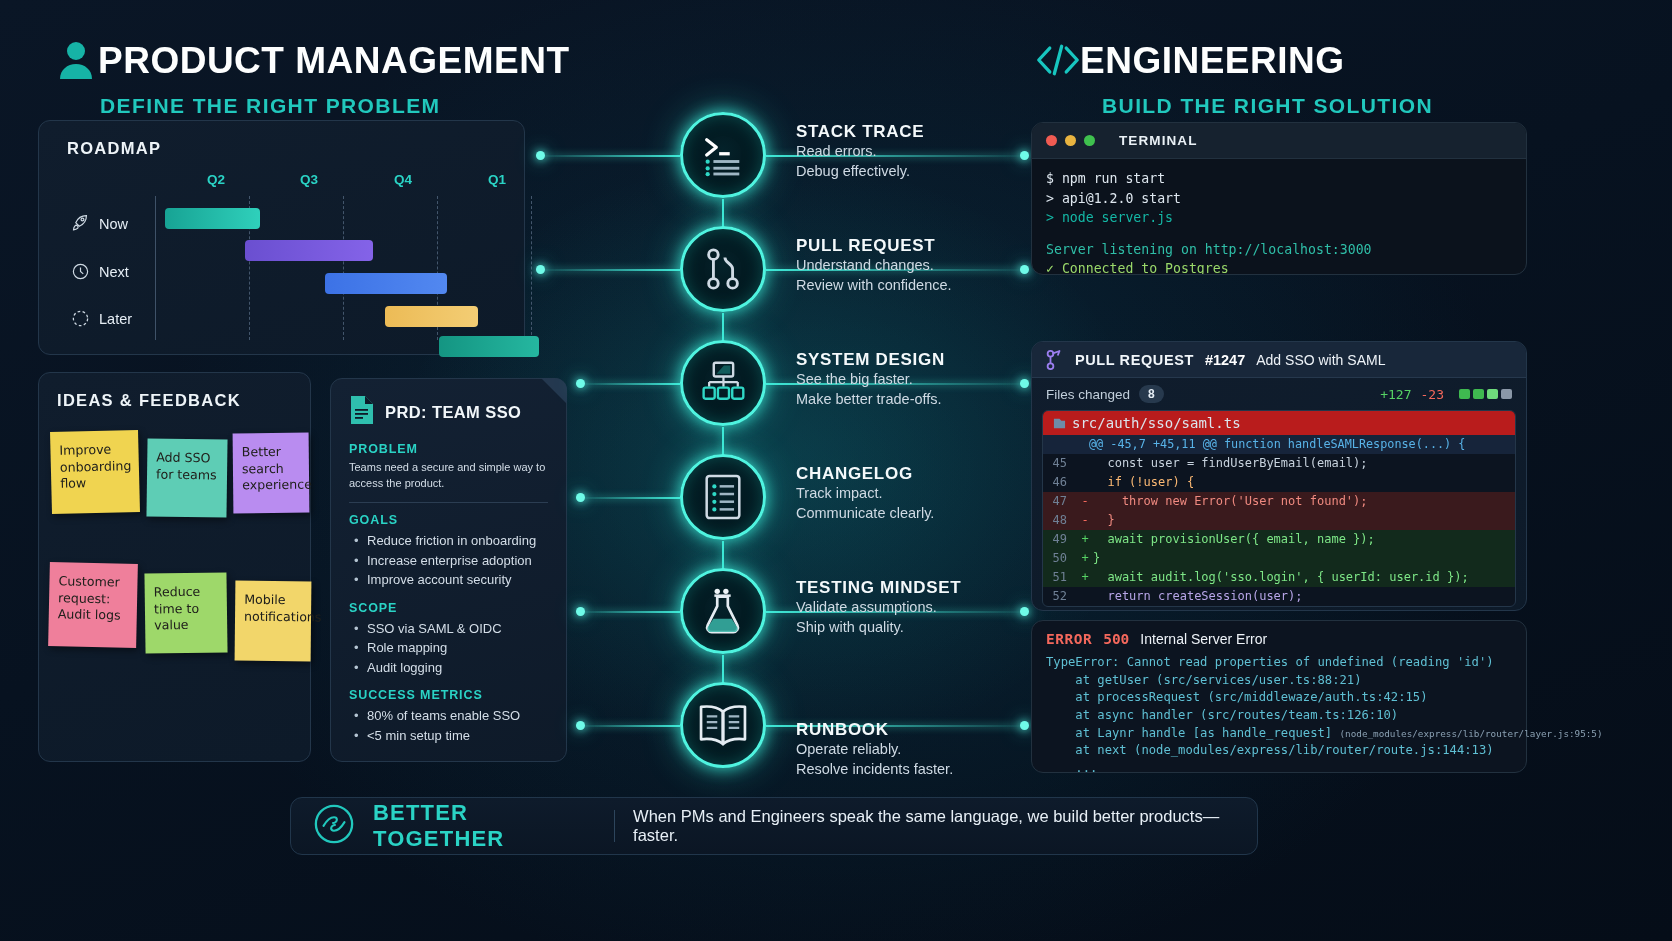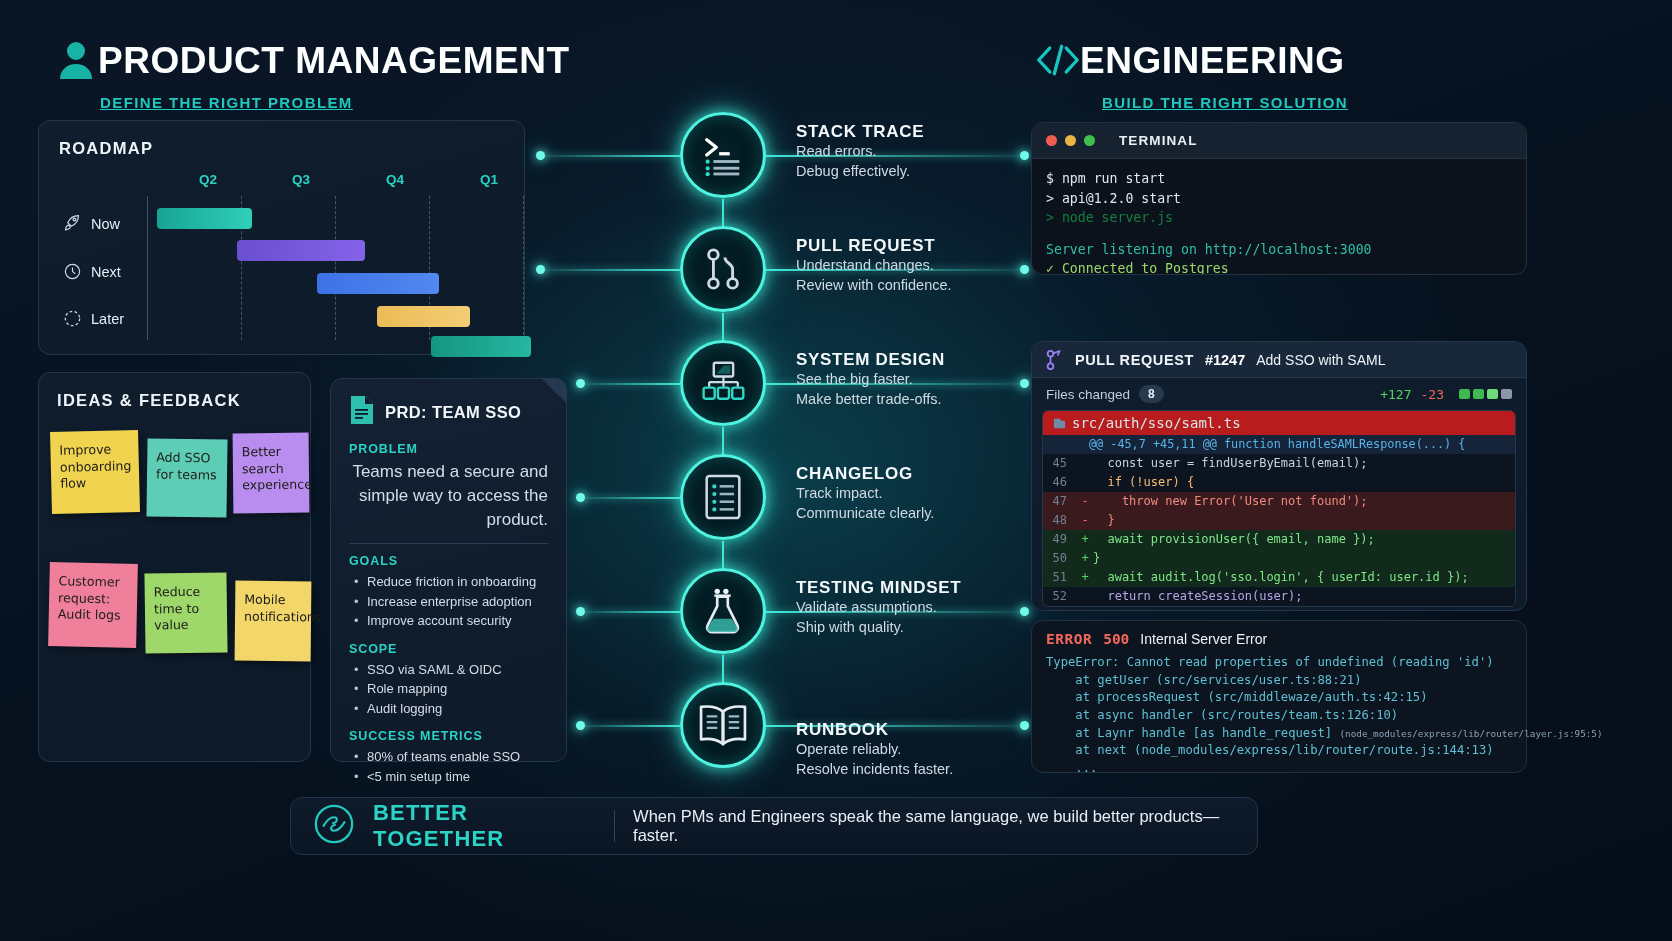--- a/index.html
+++ b/index.html
@@ -18,43 +18,43 @@
       linear-gradient(160deg, #0a1626 0%, #071220 45%, #050d18 100%);
   }
   
   .colhead { position: absolute; }
   .colhead .titlerow { display: flex; align-items: center; }
   .colhead h1 {
     font-size: 37px; font-weight: 700; color: #fdfefe;
     letter-spacing: 0.5px; line-height: 1;
   }
   .colhead .sub {
-    font-size: 15px; font-weight: 700; color: #21c8bd;
-    letter-spacing: 1.4px; margin-top: 12px; text-decoration: underline;
+    font-size: 21px; font-weight: 700; color: #21c8bd;
+    letter-spacing: 1.4px; margin-top: 12px;
   }
   #pm-head { left: 54px; top: 38px; }
   #pm-head .sub { margin-left: 46px; }
   #eng-head { left: 1036px; top: 38px; }
   #eng-head .sub { margin-left: 66px; }
   .hicon { width: 44px; height: 44px; display:flex; align-items:center; justify-content:center; }
 
   
   .panel {
     position: absolute;
     background: linear-gradient(165deg, #101d2d 0%, #0d1a29 100%);
     border: 1px solid #23364a;
     border-radius: 12px;
   }
   .panel-title {
     font-size: 16.5px; font-weight: 700; color: #eef4f8;
     letter-spacing: 1.3px;
   }
 
   
-  #roadmap { left: 38px; top: 120px; width: 487px; height: 235px; padding: 18px 20px; }
+  #roadmap { left: 38px; top: 120px; width: 487px; height: 235px; padding: 18px 28px; }
   #roadmap .panel-title { margin-bottom: 14px; }
   .rm-grid { position: relative; height: 168px; }
   .rm-qtr { position: absolute; top: 0; font-size: 13.5px; font-weight: 700; color: #2ad3c5; }
   .rm-axis { position: absolute; left: 88px; top: 24px; bottom: 0; width: 1px; background: #3f5268; }
   .rm-vline { position: absolute; top: 24px; bottom: 0; width: 0; border-left: 1px dashed #43566c; }
   .rm-rowlabel { position: absolute; display: flex; align-items: center; gap: 9px;
     font-size: 14.5px; color: #e6eef5; }
   .rm-bar { position: absolute; height: 21px; border-radius: 4px; }
 
   
@@ -63,21 +63,21 @@
   .sticky { position: absolute; font-family: "DejaVu Sans", sans-serif;
     font-size: 12.6px; line-height: 1.32; color: #20201c; padding: 11px 9px;
     box-shadow: 2px 3px 7px rgba(0,0,0,0.45); }
 
   
   #prd { left: 330px; top: 378px; width: 237px; height: 384px; padding: 16px 18px;
     background: linear-gradient(165deg, #132133 0%, #0e1a29 100%); }
   #prd .prd-head { display: flex; align-items: center; gap: 10px; margin-bottom: 13px; }
   #prd .prd-title { font-size: 16.5px; font-weight: 700; color: #f2f7fa; letter-spacing: 0.4px; }
   .prd-sec { font-size: 12.5px; font-weight: 700; color: #2ad3c5; letter-spacing: 0.9px; margin-bottom: 4px; }
-  .prd-body { font-size: 17px; color: #d4dee8; line-height: 1.42; text-align: right; }
+  .prd-body { font-size: 11px; color: #d4dee8; line-height: 1.42; }
   .prd-ul { list-style: none; margin: 0 0 11px 4px; }
   .prd-ul li { font-size: 13px; color: #d4dee8; line-height: 1.5; position: relative; padding-left: 14px; }
   .prd-ul li:before { content: "•"; position: absolute; left: 1px; color: #b4c4d2; }
   .prd-rule { height: 1px; background: #2b3d52; margin: 11px 0 10px; }
   .prd-fold { position: absolute; right: -1px; top: -1px; width: 26px; height: 26px;
     background: #24384f; clip-path: polygon(100% 0, 0 0, 100% 100%); border-top-right-radius: 12px;}
 
   
   #spine { position: absolute; left: 530px; top: 100px; width: 500px; height: 680px; }
   .node { position: absolute; width: 86px; height: 86px; border-radius: 50%;
@@ -413,21 +413,21 @@
   <div class="panel" id="terminal">
     <div class="term-bar">
       <span class="tdot" style="background:#f05b52"></span>
       <span class="tdot" style="background:#e9b440"></span>
       <span class="tdot" style="background:#3fc14e"></span>
       <span class="term-title">TERMINAL</span>
     </div>
     <div class="term-body">
       <div class="tl" style="color:#dfe8f0">$ npm run start</div>
       <div class="tl" style="color:#dfe8f0">&gt; api@1.2.0 start</div>
-      <div class="tl" style="color:#15803d">&gt; node server.js</div>
+      <div class="tl" style="color:#14b8a6">&gt; node server.js</div>
       <div class="tl" style="height:12px"></div>
       <div class="tl" style="color:#2fbfa8">Server listening on http://localhost:3000</div>
       <div class="tl" style="color:#9bd96a">✓ Connected to Postgres</div>
       <div class="tl" style="color:#9bd96a">✓ Connected to Redis</div>
       <div class="tl" style="height:10px"></div>
       <div class="tl" style="color:#e8c15a">Ready. █</div>
     </div>
   </div>
 
   <div class="panel" id="pr">

